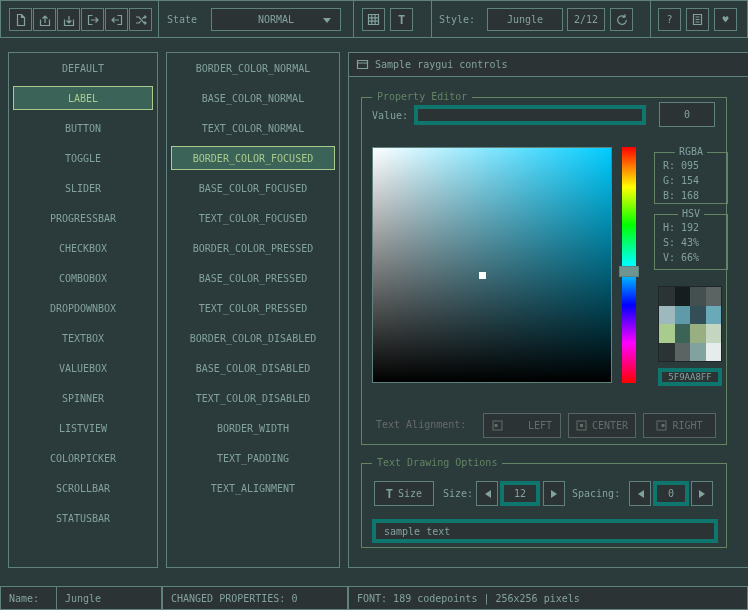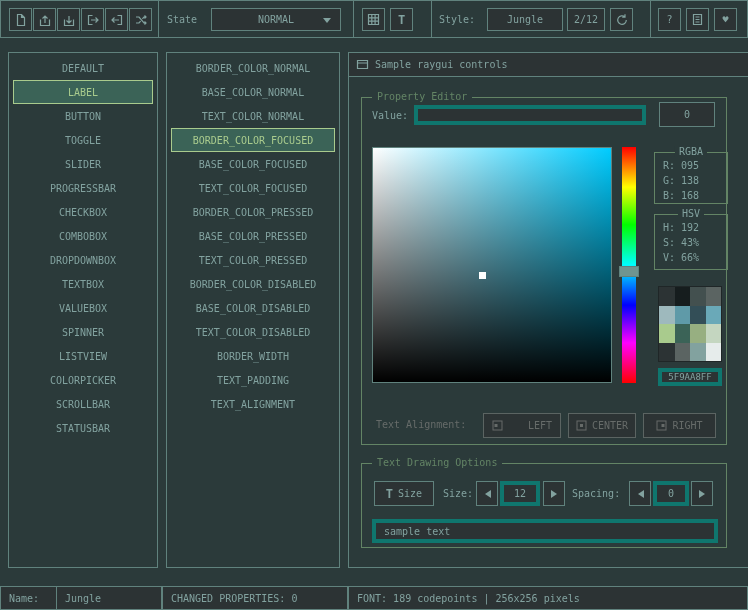--- a/index.html
+++ b/index.html
@@ -24,21 +24,21 @@
   #toolbar { position: absolute; left: 0; top: 0; width: 748px; height: 38px;
              border: 1px solid #60827d; background: #2b3a3a; }
   .tb-div { position: absolute; top: 0; bottom: 0; width: 1px; background: #60827d; }
   .tb-label { position: absolute; top: 0; height: 36px; display: flex; align-items: center; }
   .dropdown { position: absolute; }
   .dd-arrow { position: absolute; right: 9px; top: 9px; width: 0; height: 0;
               border: 4px solid transparent; border-top: 5px solid #82a29f; }
 
   
   .panel { position: absolute; top: 52px; height: 516px; border: 1px solid #60827d;
-           display: flex; flex-direction: column; gap: 0; padding-top: 3px; }
+           display: flex; flex-direction: column; gap: 6px; padding-top: 3px; }
   #panel-controls  { left: 8px;   width: 150px; }
   #panel-props     { left: 166px; width: 174px; }
   .p-item {
     height: 24px; margin: 0 4px; flex: 0 0 24px;
     display: flex; align-items: center; justify-content: center;
     border: 1px solid transparent; cursor: pointer; color: #82a29f;
   }
   .p-item.sel { background: #3b6357; border-color: #a9cb8d; color: #a9cb8d; }
 
   
@@ -290,21 +290,21 @@
 
       <div id="sv-panel">
         <div id="sv-marker"></div>
       </div>
       <div id="hue-bar"></div>
       <div id="hue-handle"></div>
 
       <div id="grp-rgba" class="mini-grp">
         <span class="mini-legend">RGBA</span>
         <span class="mini-row">R: 095</span>
-        <span class="mini-row">G: 138</span>
+        <span class="mini-row">G: 154</span>
         <span class="mini-row">B: 168</span>
       </div>
 
       <div id="grp-hsv" class="mini-grp">
         <span class="mini-legend">HSV</span>
         <span class="mini-row">H: 192</span>
         <span class="mini-row">S: 43%</span>
         <span class="mini-row">V: 66%</span>
       </div>
 

